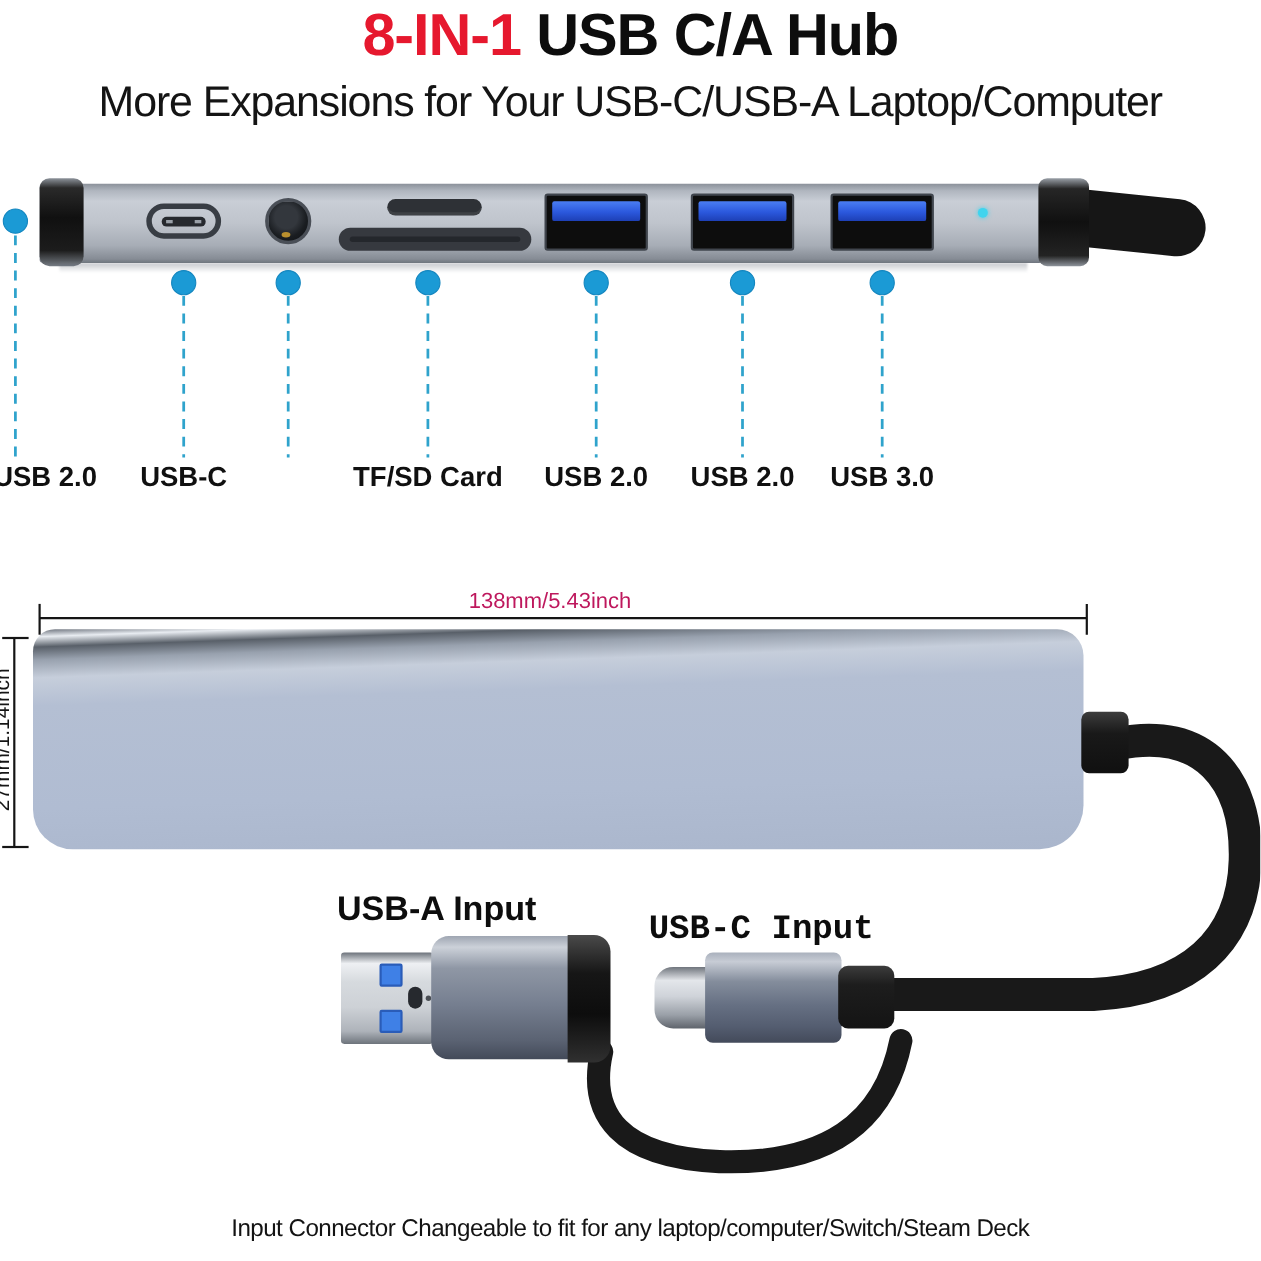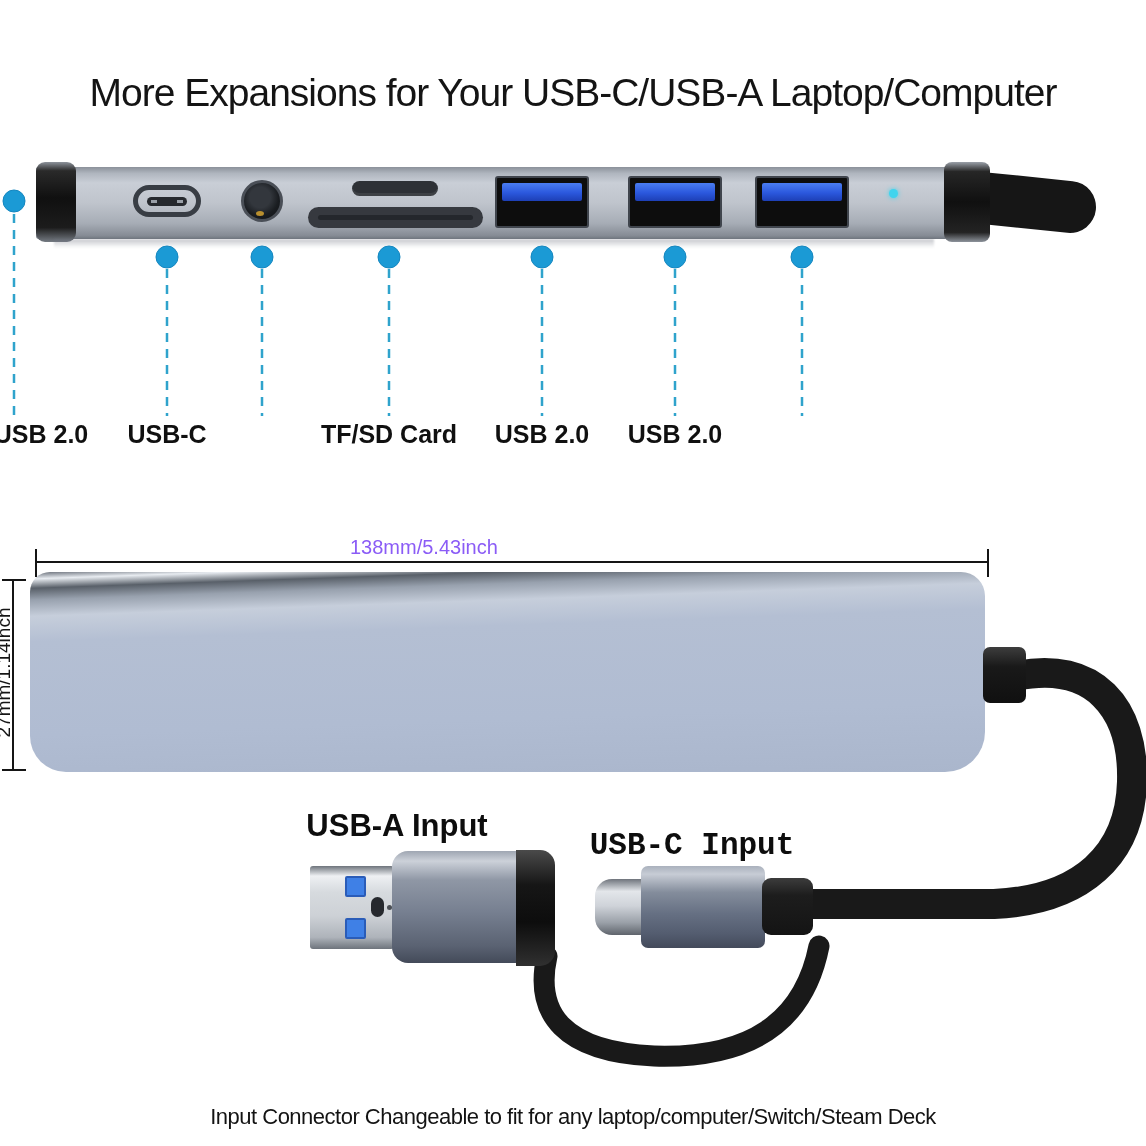--- a/index.html
+++ b/index.html
@@ -29,21 +29,21 @@
   .usba-front{top:176px;width:94px;height:52px;background:#0d0d0d;border:2px solid #40454d;border-radius:3px;box-sizing:border-box;}
   .usba-front .tongue{position:absolute;left:5px;top:5px;width:80px;height:18px;border-radius:2px;
     background:linear-gradient(180deg,#4a7df2 0%,#2b58dd 55%,#1d3fb5 100%);}
   .led{top:189px;left:889px;width:9px;height:9px;border-radius:50%;background:#40d4ee;box-shadow:0 0 5px #40d4ee;}
   .bar-shadow{top:239px;left:54px;width:880px;height:9px;background:linear-gradient(180deg,rgba(110,116,128,.4),rgba(110,116,128,0));filter:blur(1px);}
   .front-strain{top:162px;left:944px;width:46px;height:80px;border-radius:8px;
     background:linear-gradient(180deg,#9aa0a8 0%,#262626 12%,#101010 50%,#232323 88%,#8d939b 100%);}
   
   .pt-label{top:420px;width:200px;text-align:center;font-size:25px;font-weight:bold;color:#101010;white-space:nowrap;}
   
-  .dim-w{top:536px;left:350px;width:300px;text-align:left;font-size:20px;color:#8b5cf6;white-space:nowrap;}
+  .dim-w{top:536px;left:350px;width:300px;text-align:center;font-size:20px;color:#be185d;white-space:nowrap;}
   .dim-h{top:662px;left:-97px;width:200px;height:21px;text-align:center;font-size:19px;color:#151515;transform:rotate(-90deg);white-space:nowrap;}
   .hub-body{top:572px;left:30px;width:955px;height:200px;border-radius:20px 24px 40px 36px;
     background:linear-gradient(178deg,#6a707a 0%,#e8ecf1 3%,#596069 7%,#98a1ae 12%,#c6cedb 19%,#b4bfd3 30%,#b0bcd2 70%,#aab6cc 100%);}
   .body-strain{top:647px;left:983px;width:43px;height:56px;border-radius:7px;
     background:linear-gradient(180deg,#3d3d3d 0%,#191919 35%,#101010 100%);}
   
   .usba-plug{top:866px;left:310px;width:84px;height:83px;border-radius:3px;
     background:linear-gradient(180deg,#6e747c 0%,#eef0f3 12%,#d6dade 32%,#cdd1d6 60%,#aeb3ba 86%,#6e747c 100%);}
   .usba-plug .pin{position:absolute;left:35px;width:21px;height:21px;background:#3f80e6;border:2px solid #2a5cb8;box-sizing:border-box;border-radius:2px;}
   .usba-plug .hole{position:absolute;left:61px;top:31px;width:13px;height:20px;background:#26292e;border-radius:7px;}
@@ -63,20 +63,23 @@
   .lbl-usbc{top:828px;left:542px;font-family:Liberation Mono, monospace;}
   
   .footer{top:1104px;left:0;width:100%;text-align:center;font-size:22px;font-weight:400;letter-spacing:-0.5px;color:#131313;white-space:nowrap;}
   svg.overlay{position:absolute;top:0;left:0;pointer-events:none;}
 </style>
 </head>
 <body>
 
 <div id="canvas">
 
+  <div class="abs title">
+    <span class="hl">8-IN-1</span><span> USB C/A Hub</span>
+  </div>
   <div class="abs subtitle">More Expansions for Your USB-C/USB-A Laptop/Computer</div>
 
   <div class="abs front-bar"></div>
   <div class="abs front-cap"></div>
   <div class="abs port-usbc">
     <div class="slot"></div>
     <div class="tab" style="left:13px"></div>
     <div class="tab" style="left:39px"></div>
   </div>
   <div class="abs jack">
@@ -142,20 +145,21 @@
   </svg>
 
   <div class="abs front-strain"></div>
   <div class="abs body-strain"></div>
 
   <div class="abs pt-label" style="left:-59px">USB 2.0</div>
   <div class="abs pt-label" style="left:67px">USB-C</div>
   <div class="abs pt-label" style="left:289px">TF/SD Card</div>
   <div class="abs pt-label" style="left:442px">USB 2.0</div>
   <div class="abs pt-label" style="left:575px">USB 2.0</div>
+  <div class="abs pt-label" style="left:702px">USB 3.0</div>
 
   <div class="abs dim-w">138mm/5.43inch</div>
   <div class="abs dim-h">27mm/1.14inch</div>
 
   <div class="abs usba-plug">
     <div class="pin" style="top:10px"></div>
     <div class="pin" style="top:52px"></div>
     <div class="hole"></div>
     <div class="dot"></div>
   </div>

